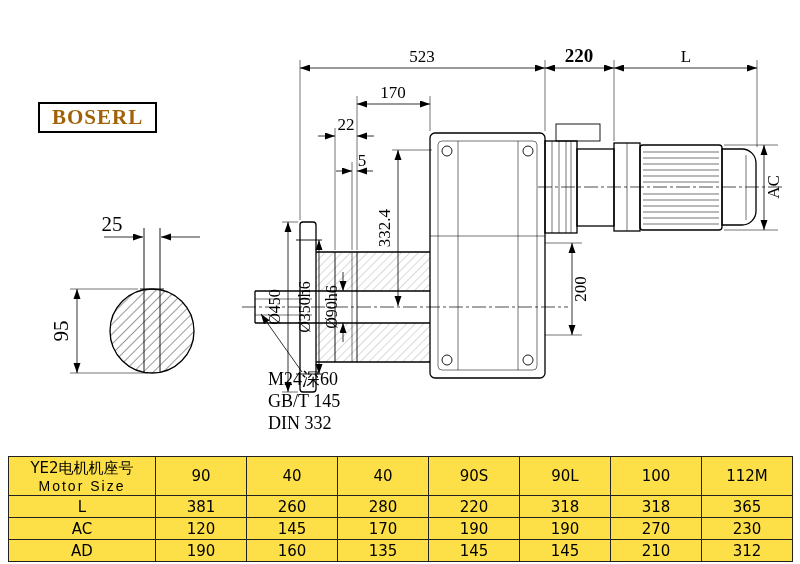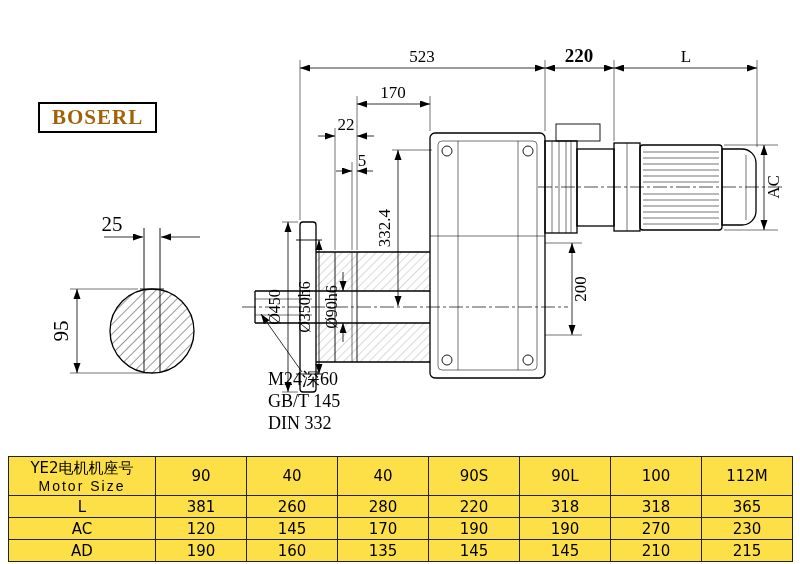--- a/index.html
+++ b/index.html
@@ -270,18 +270,18 @@
       <td>230</td>
     </tr>
     <tr class="dat">
       <td>AD</td>
       <td>190</td>
       <td>160</td>
       <td>135</td>
       <td>145</td>
       <td>145</td>
       <td>210</td>
-      <td>215</td>
+      <td>312</td>
     </tr>
     </tbody>
   </table>
 
 </div>
 
 </body></html>

